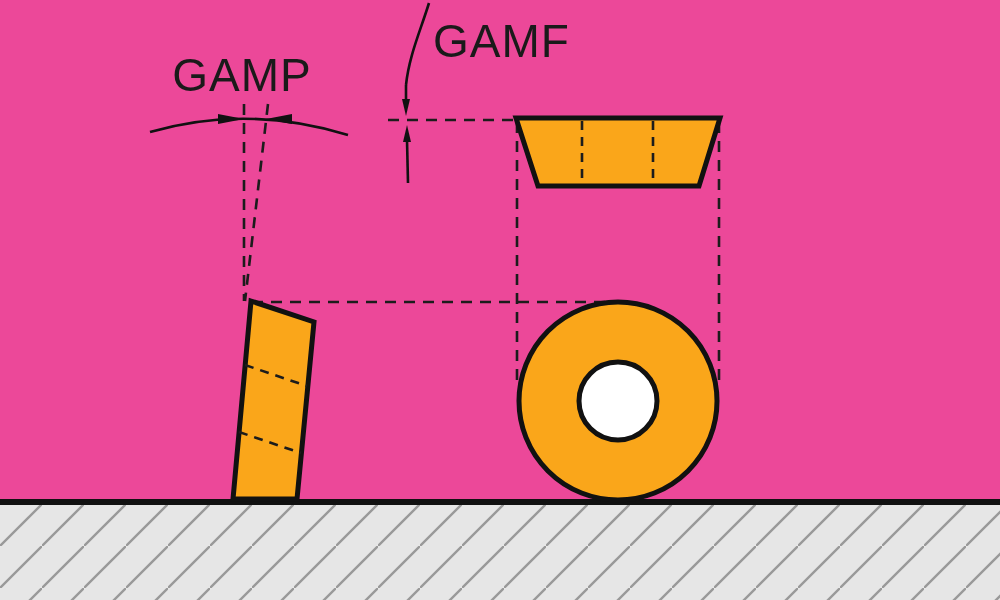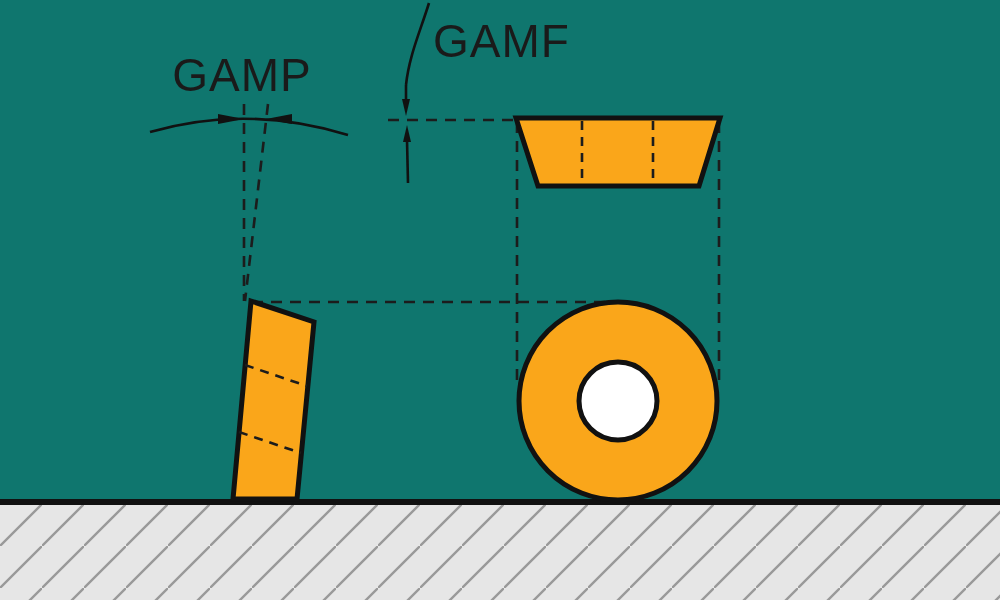--- a/index.html
+++ b/index.html
@@ -8,21 +8,21 @@
     background: #ffffff;
     width: 1000px;
     height: 600px;
     overflow: hidden;
     font-family: "Liberation Sans", sans-serif;
   }
   .stage {
     position: relative;
     width: 1000px;
     height: 600px;
-    background: #0f766e;
+    background: #ec4899;
     text-align: center;
   }
   svg { display: block; }
   .outline {
     stroke: #111111;
     stroke-width: 5;
     stroke-linejoin: miter;
   }
   .dashed {
     stroke: #1c1c1c;

